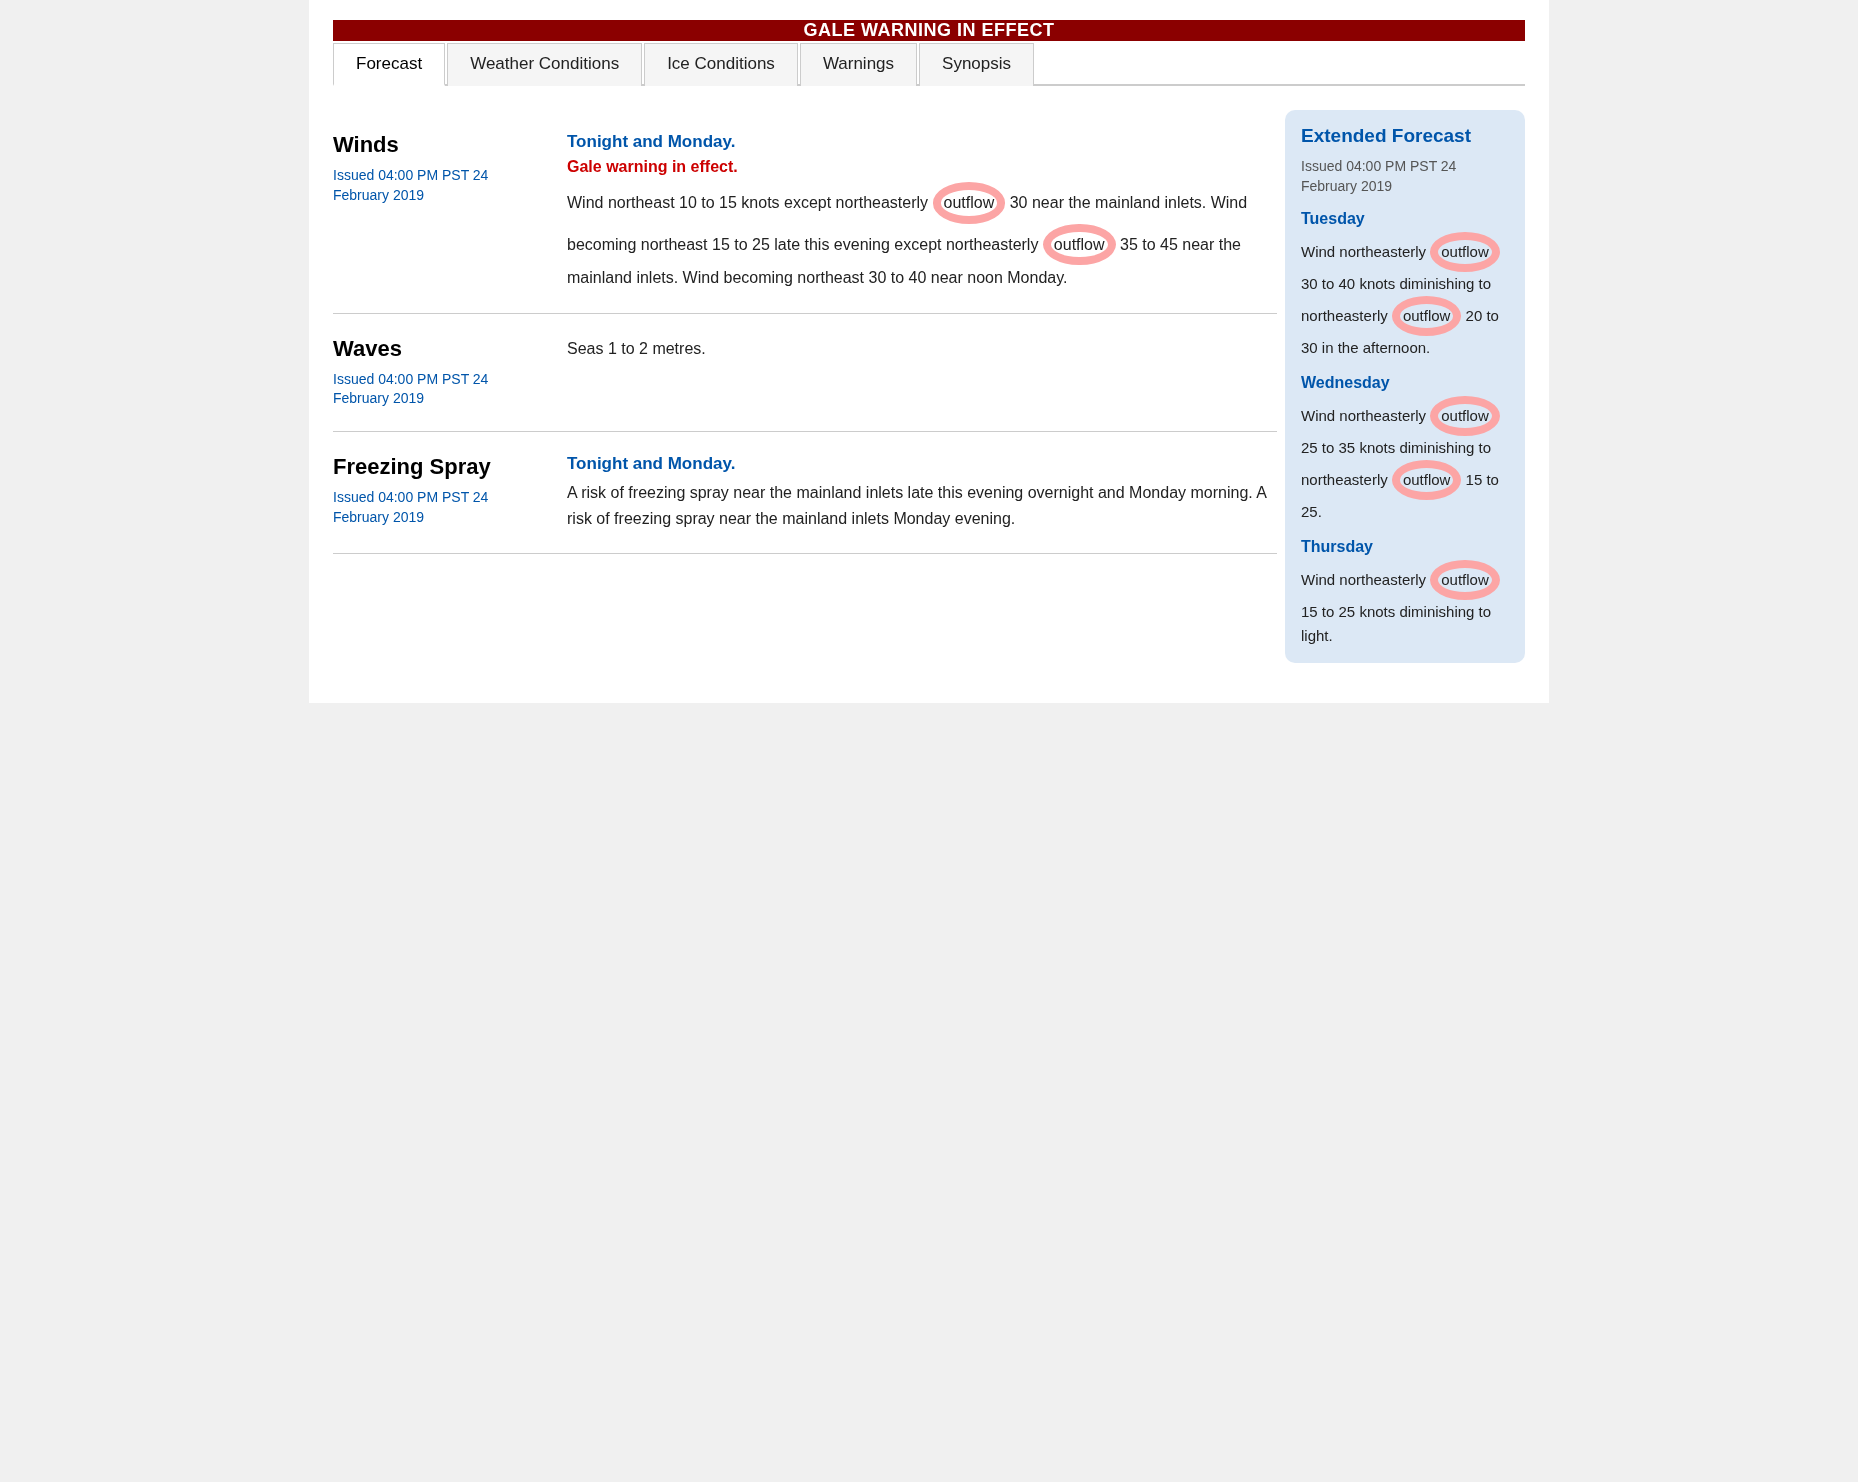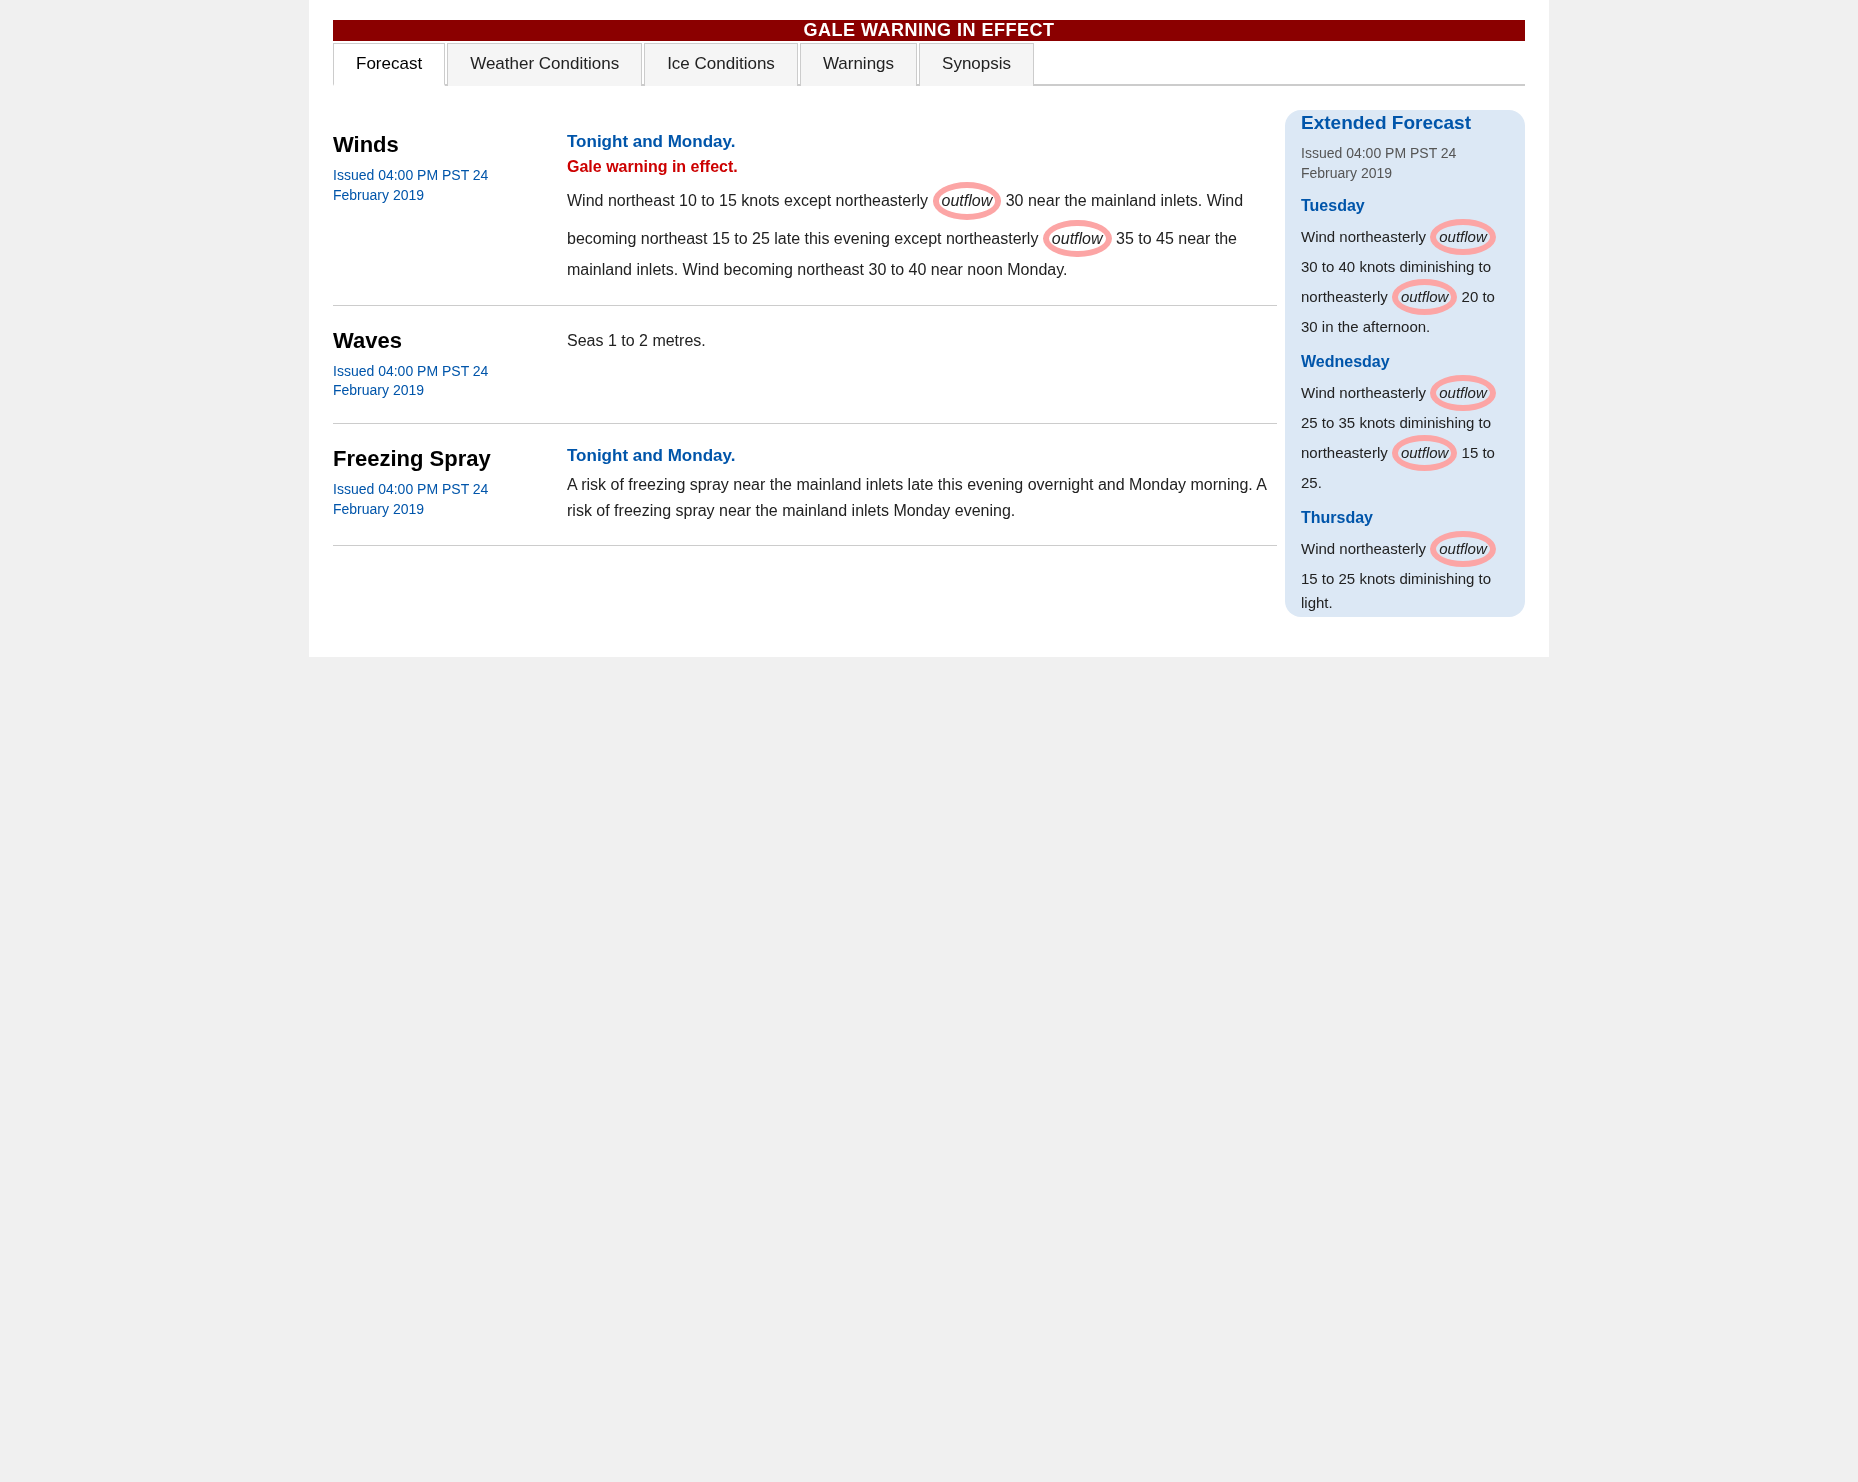--- a/index.html
+++ b/index.html
@@ -59,22 +59,22 @@
       display: flex;
       gap: 8px;
     }
     .forecast-content {
       flex: 1;
     }
     .sidebar {
       width: 240px;
       flex-shrink: 0;
       background: #dce8f5;
-      border-radius: 16px;
-      padding: 2px 16px;
+      border-radius: 10px;
+      padding: 15px 16px;
     }
     
     .forecast-section {
       display: flex;
       gap: 24px;
       padding: 22px 0;
       border-bottom: 1px solid #ccc;
     }
     .section-left {
       width: 210px;
@@ -107,25 +107,24 @@
       font-size: 16px;
     }
     .forecast-text {
       font-size: 16px;
       line-height: 1.6;
       color: #222;
     }
     
     .outflow {
       display: inline-block;
-      border: 6px solid #fca5a5;
+      border: 8px solid #fca5a5;
       border-radius: 50%;
       padding: 0 3px;
       color: #222;
-      font-style: italic;
     }
     
     .sidebar-title {
       font-size: 19px;
       font-weight: bold;
       color: #0055aa;
       margin-bottom: 10px;
     }
     .sidebar-issued {
       font-size: 14px;

